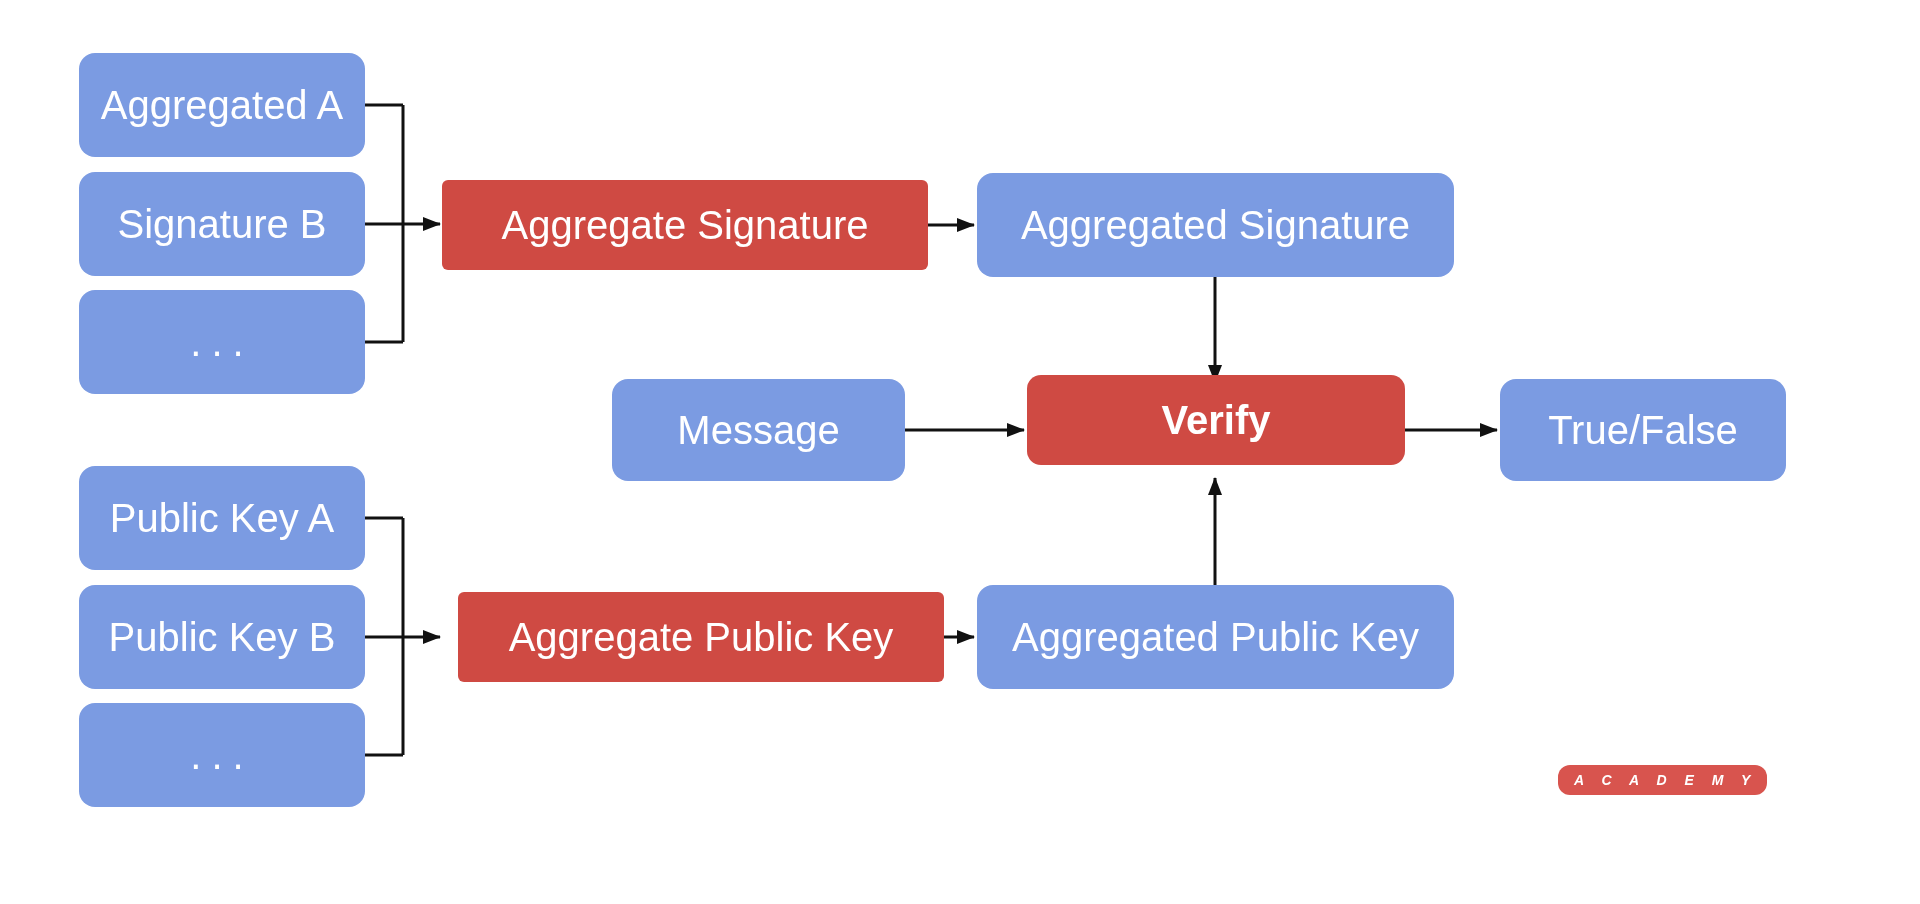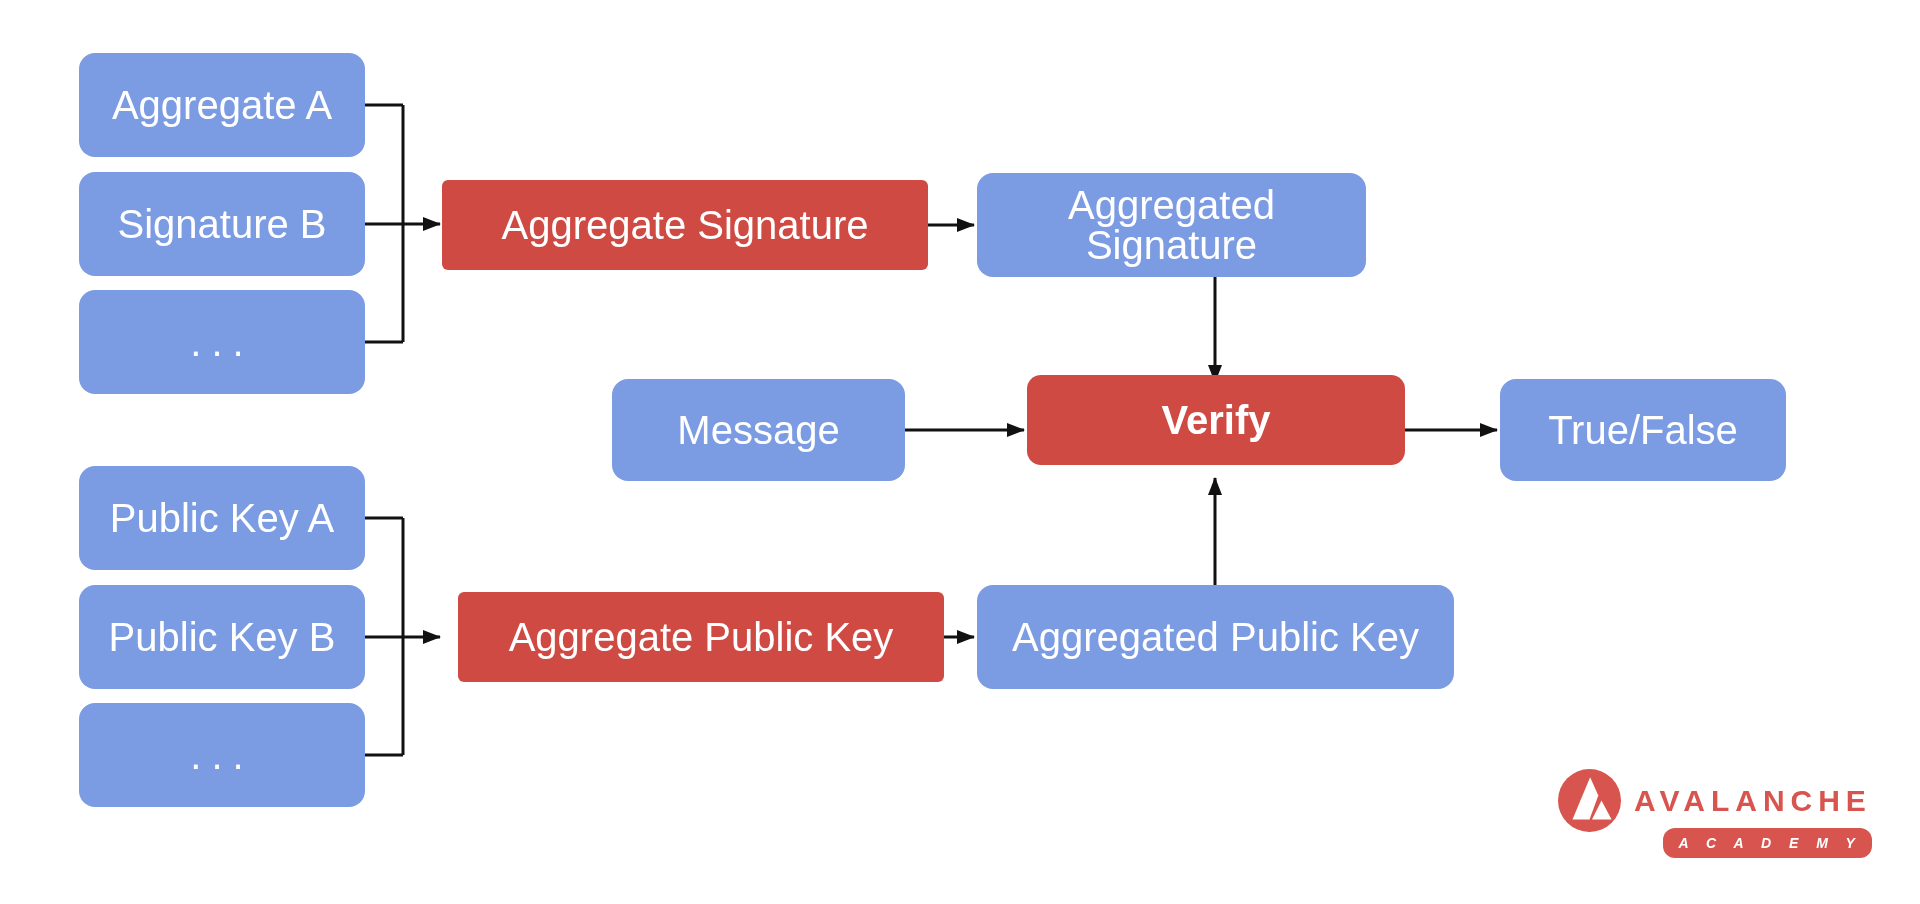--- a/index.html
+++ b/index.html
@@ -26,21 +26,21 @@
   .more{letter-spacing:10px;}
   
   #sig-a      {left:79px;  top:53px;  width:286px; height:104px;}
   #sig-b      {left:79px;  top:172px; width:286px; height:104px;}
   #sig-more   {left:79px;  top:290px; width:286px; height:104px;}
   #pk-a       {left:79px;  top:466px; width:286px; height:104px;}
   #pk-b       {left:79px;  top:585px; width:286px; height:104px;}
   #pk-more    {left:79px;  top:703px; width:286px; height:104px;}
   #agg-sig-op {left:442px; top:180px; width:486px; height:90px; border-radius:6px;}
   #agg-pk-op  {left:442px; top:592px; width:486px; height:90px; border-radius:6px;margin-left:16px;}
-  #agg-sig    {left:977px; top:173px; width:389px; height:104px;}
+  #agg-sig    {left:977px; top:173px; width:477px; height:104px;}
   #agg-pk     {left:977px; top:585px; width:477px; height:104px;}
   #message    {left:612px; top:379px; width:293px; height:102px;}
   #verify     {left:1027px;top:375px; width:378px; height:90px; border-radius:14px;}
   #true-false {left:1500px;top:379px; width:286px; height:102px;}
 
   #wires{position:absolute;left:0;top:0;pointer-events:none;}
   #wires path{stroke:var(--arrow,#111);stroke-width:3;fill:none;}
   #wires .head{fill:var(--arrow,#111);stroke:none;}
 
   .logo{position:absolute;left:1558px;top:769px;display:flex;flex-direction:column;}
@@ -84,43 +84,35 @@
     <path d="M928 225 H974" marker-end="url(#ah)"></path>
     <path d="M928 637 H974" marker-end="url(#ah)"></path>
 
     <path d="M905 430 H1024" marker-end="url(#ah)"></path>
     <path d="M1215 277 V382" marker-end="url(#ah)"></path>
     <path d="M1215 585 V478" marker-end="url(#ah)"></path>
 
     <path d="M1405 430 H1497" marker-end="url(#ah)"></path>
   </svg>
 
-  <div class="node blue" id="sig-a">Aggregate A</div>
+  <div class="node blue" id="sig-a">Aggregated A</div>
   <div class="node blue" id="sig-b">Signature B</div>
   <div class="node blue more" id="sig-more">...</div>
 
   <div class="node red" id="agg-sig-op">Aggregate Signature</div>
   <div class="node blue" id="agg-sig">Aggregated Signature</div>
 
   <div class="node blue" id="message">Message</div>
   <div class="node red bold" id="verify">Verify</div>
   <div class="node blue" id="true-false">True/False</div>
 
   <div class="node blue" id="pk-b">Public Key B</div>
   <div class="node blue" id="pk-a">Public Key A</div>
   <div class="node blue more" id="pk-more">...</div>
 
   <div class="node red" id="agg-pk-op">Aggregate Public Key</div>
   <div class="node blue" id="agg-pk">Aggregated Public Key</div>
 
   <div class="logo">
-    <div class="logo-row">
-      <svg class="logo-mark" viewBox="0 0 100 100">
-        <circle cx="50" cy="50" r="50" fill="var(--logo-red,#d8544e)"></circle>
-        <path d="M51 13 L23 80 L50 80 L64 42 Z" fill="#ffffff"></path>
-        <path d="M69 50 L85 80 L54 80 Z" fill="#ffffff"></path>
-      </svg>
-      <span class="brand">AVALANCHE</span>
-    </div>
     <div class="badge">A C A D E M Y</div>
   </div>
 
 </div>
 
 </body></html>

